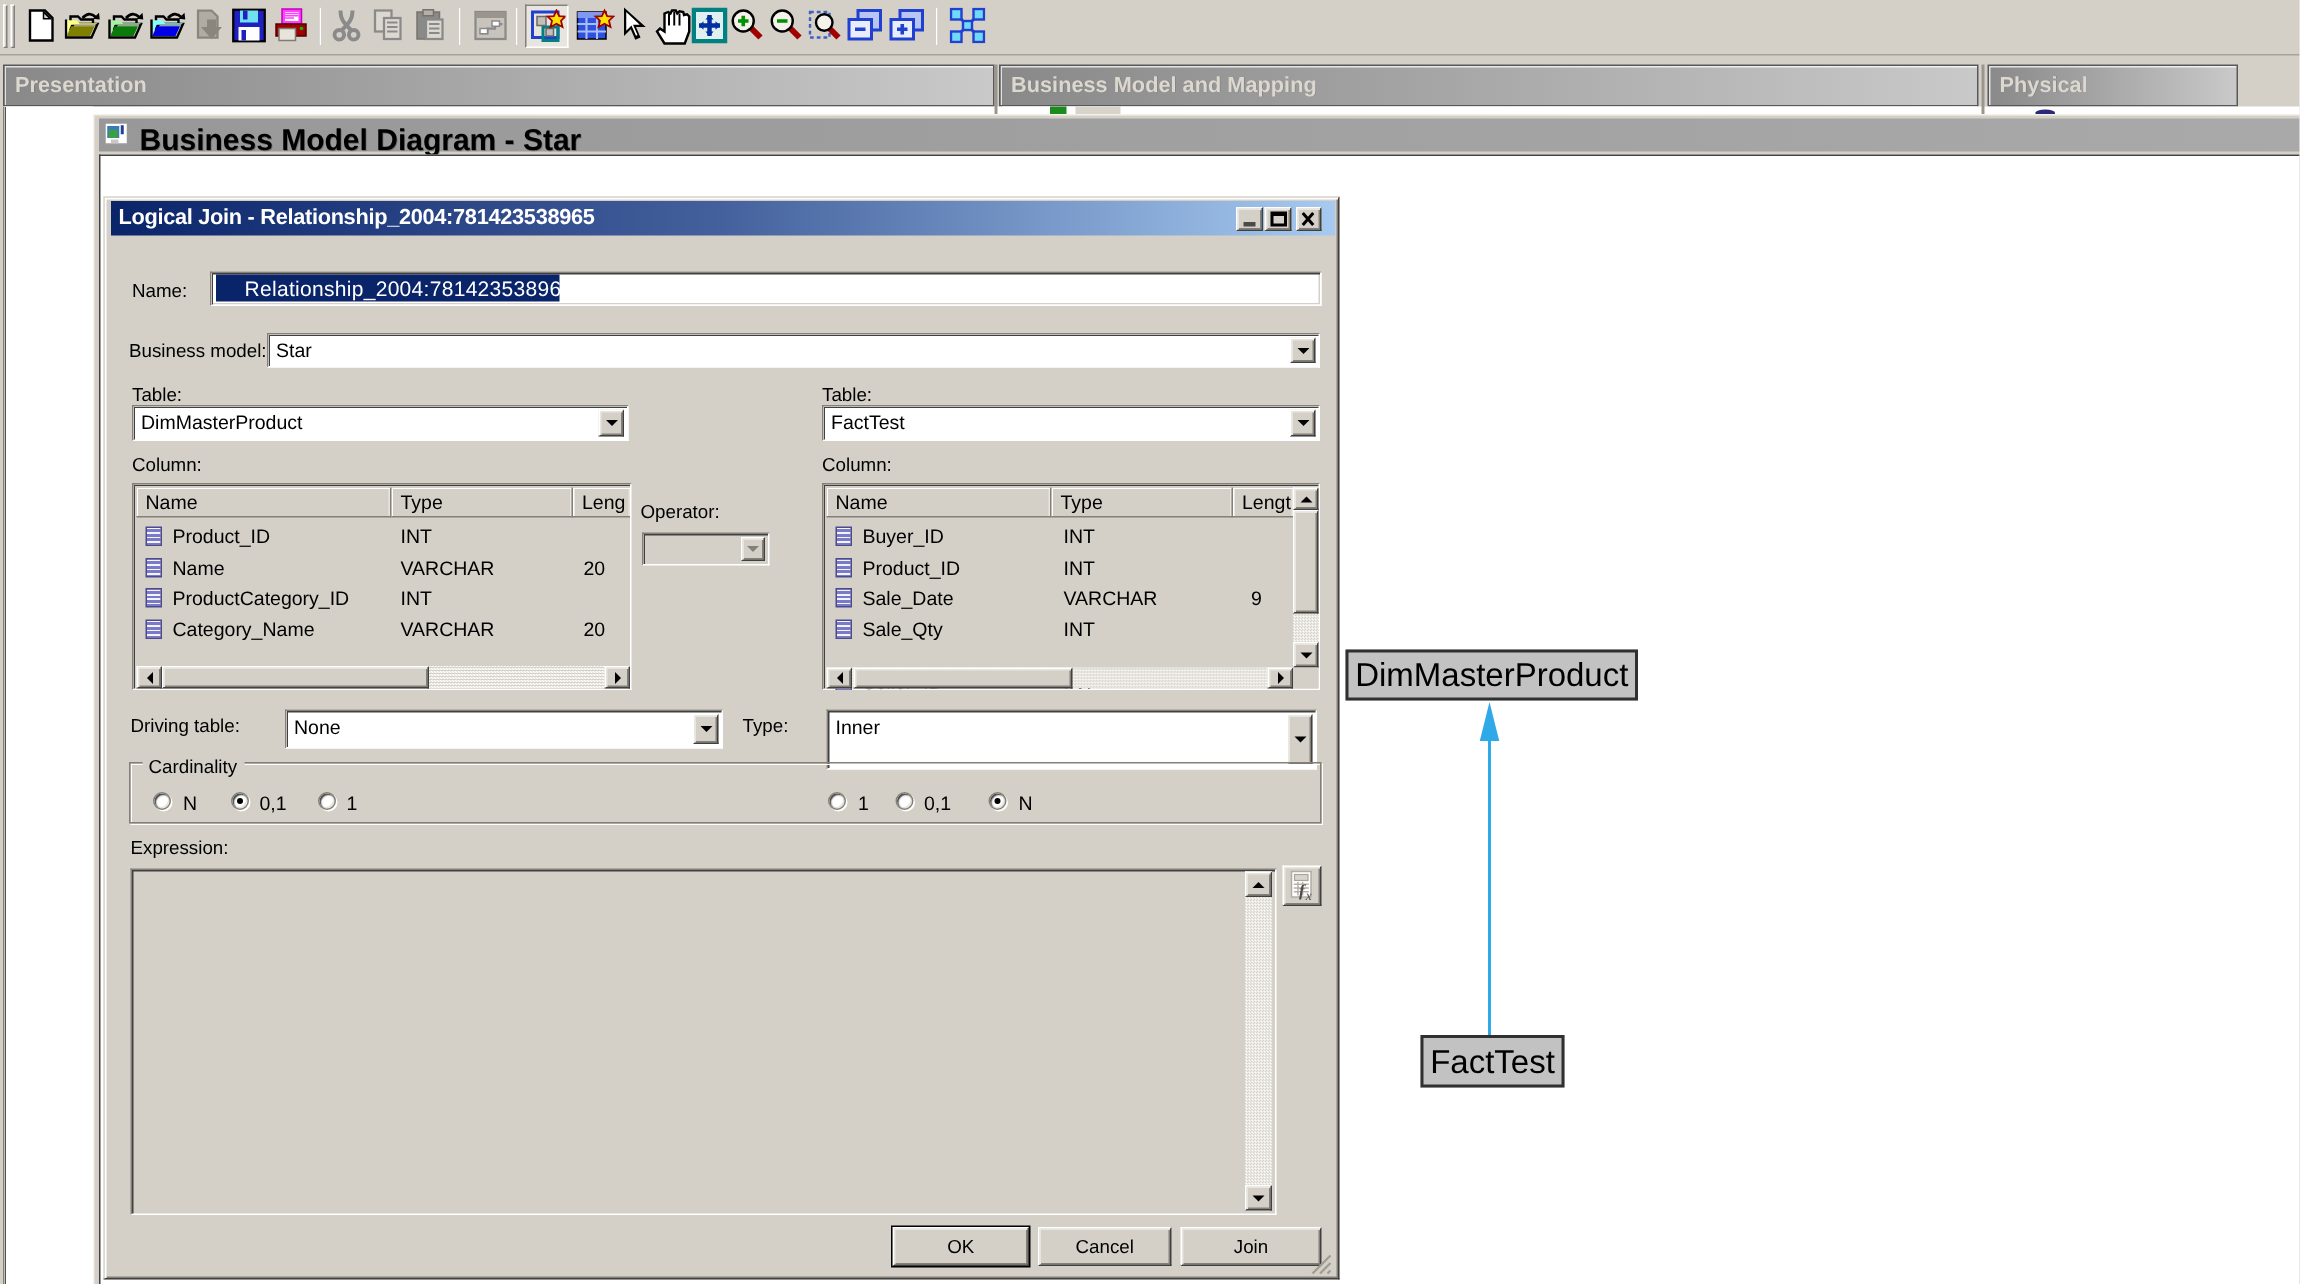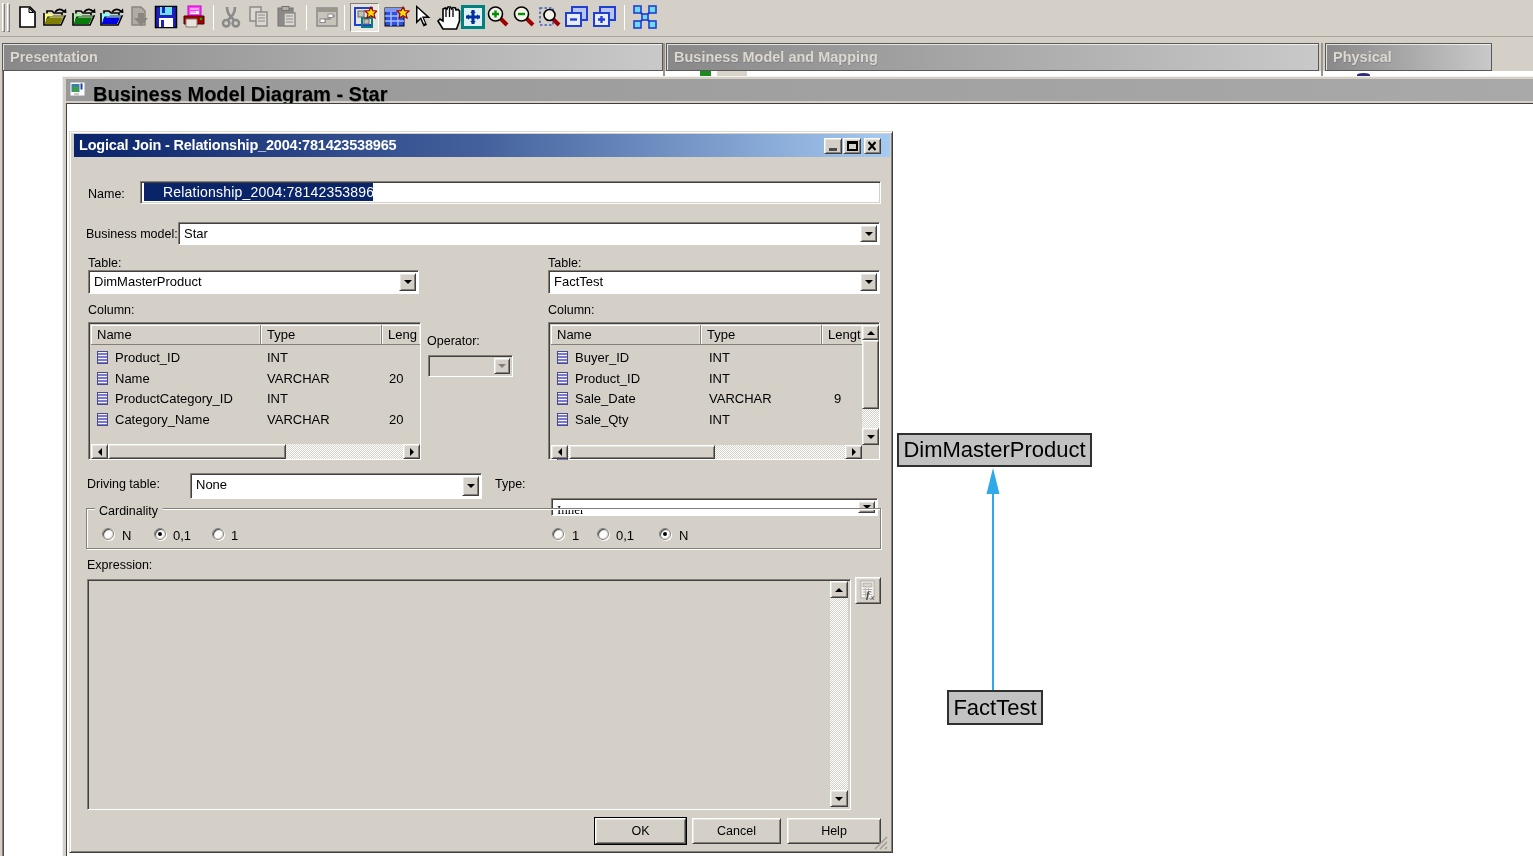--- a/index.html
+++ b/index.html
@@ -370,21 +370,21 @@
   </div>
 
 <div class="lbl" style="left:87px;top:477px;">Driving table:</div>
 <div class="combo" style="left:190px;top:473px;width:292px;height:26px;">
     <div class="txt">None</div>
     <div class="cbtn">
       <div class="tri-d"></div>
     </div>
   </div>
 <div class="lbl" style="left:495px;top:477px;">Type:</div>
-<div class="combo" style="left:551px;top:498px;width:327px;height:18px;font-family:Liberation Serif, serif;">
+<div class="combo" style="left:551px;top:473px;width:327px;height:40px;">
     <div class="txt">Inner</div>
     <div class="cbtn">
       <div class="tri-d"></div>
     </div>
   </div>
 
 <div class="abs" style="left:86px;top:508px;width:795px;height:41px;border:1px solid #848078;box-shadow:1px 1px 0 #fff, inset 1px 1px 0 #fff;"></div>
 <div class="abs" style="left:95px;top:504px;width:68px;height:13px;background:#d4d0c8;font-size:12.5px;padding-left:4px;">Cardinality</div>
 <div class="radio" style="left:102px;top:528px;"></div>
 <div class="rlbl" style="left:122px;top:528px;">N</div>
@@ -415,17 +415,17 @@
  <rect x="5" y="3" width="13" height="17" fill="#fff" stroke="#b0aca4"></rect>
  <rect x="7" y="5" width="9" height="4" fill="#d8d4cc" stroke="#a8a49c" stroke-width="0.8"></rect>
  <path d="M6.5 11.5 h10 M6.5 14 h10 M6.5 16.5 h10 M9.3 10 v9 M12.4 10 v9" stroke="#b4b0a8" stroke-width="1"></path>
  <text x="10" y="19.5" font-size="11" font-style="italic" font-weight="bold" font-family="Liberation Serif,serif" fill="#4a4a4a">f</text>
  <text x="14.5" y="22" font-size="9" font-style="italic" font-family="Liberation Serif,serif" fill="#4a4a4a">x</text>
 </svg>
 </div>
 
 <div class="btn default" style="left:595px;top:818px;width:91px;height:26px;line-height:24px;">OK</div>
 <div class="btn" style="left:692px;top:818px;width:89px;height:26px;line-height:24px;">Cancel</div>
-<div class="btn" style="left:787px;top:818px;width:94px;height:26px;line-height:24px;">Help</div>
+<div class="btn" style="left:787px;top:818px;width:94px;height:26px;line-height:24px;">Join</div>
 
 <svg class="abs" style="left:872px;top:834px;" width="16" height="16" viewBox="0 0 16 16">
   <path d="M15 3 L3 15 M15 8 L8 15 M15 13 L13 15" stroke="#a09c94" stroke-width="1.5" fill="none"></path>
 </svg>
 
 </body></html>

